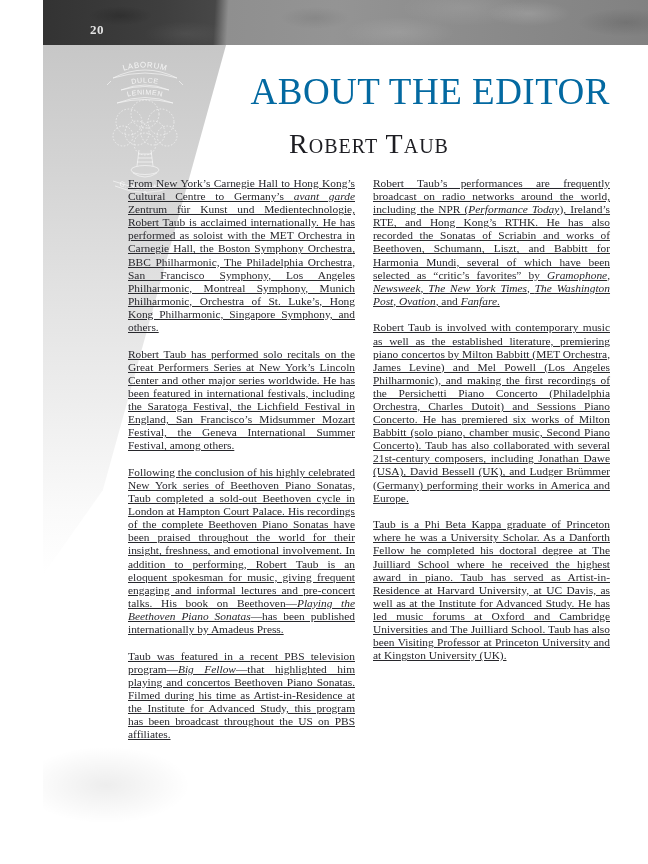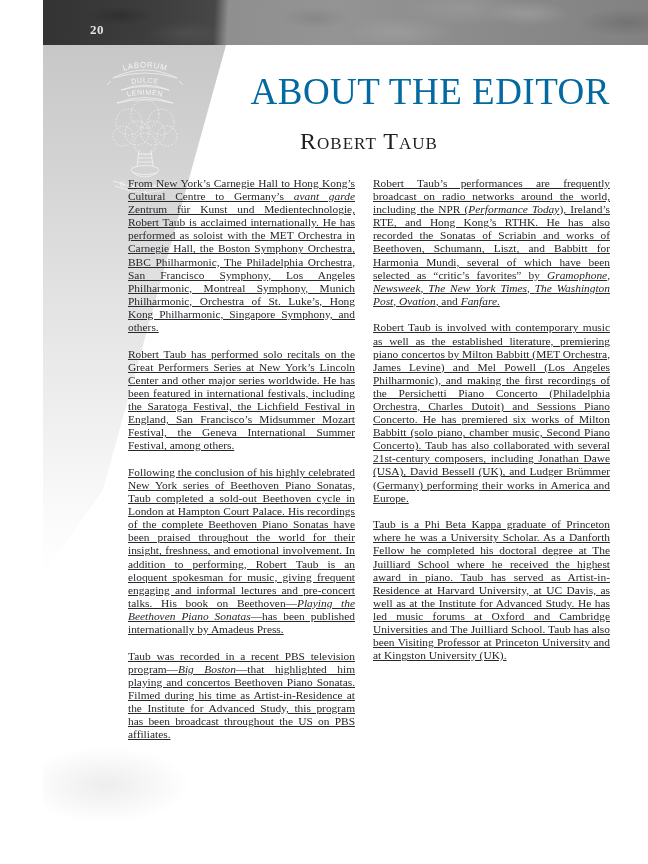--- a/index.html
+++ b/index.html
@@ -73,21 +73,21 @@
     line-height: 40px;
     color: #0369a1;
     letter-spacing: .5px;
     white-space: nowrap;
   }
   .subtitle {
     position: absolute;
     left: 85px; top: 128px;
     width: 482px;
     text-align: center;
-    font-size: 24px;
+    font-size: 28px;
     font-variant: small-caps;
     letter-spacing: 1px;
     color: #1d1d22;
   }
   .columns {
     position: absolute;
     left: 85px; top: 177px;
     width: 482px;
     display: flex;
     gap: 18px;
@@ -158,21 +158,21 @@
 
   <div class="title">ABOUT THE EDITOR</div>
 
   <div class="subtitle">Robert Taub</div>
 
   <div class="columns">
     <div class="col col-left">
         <p><span>From New York’s Carnegie Hall to Hong Kong’s Cultural Centre to Germany’s </span><em>avant garde</em><span> Zentrum für Kunst und Medientechnologie, Robert Taub is acclaimed internationally. He has performed as soloist with the MET Orchestra in Carnegie Hall, the Boston Symphony Orchestra, BBC Philharmonic, The Philadelphia Orchestra, San Francisco Symphony, Los Angeles Philharmonic, Montreal Symphony, Munich Philharmonic, Orchestra of St. Luke’s, Hong Kong Philharmonic, Singapore Symphony, and others.</span></p>
         <p><span>Robert Taub has performed solo recitals on the Great Performers Series at New York’s Lincoln Center and other major series worldwide. He has been featured in international festivals, including the Saratoga Festival, the Lichfield Festival in England, San Francisco’s Midsummer Mozart Festival, the Geneva International Summer Festival, among others.</span></p>
         <p><span>Following the conclusion of his highly celebrated New York series of Beethoven Piano Sonatas, Taub completed a sold-out Beethoven cycle in London at Hampton Court Palace. His recordings of the complete Beethoven Piano Sonatas have been praised throughout the world for their insight, freshness, and emotional involvement. In addition to performing, Robert Taub is an eloquent spokesman for music, giving frequent engaging and informal lectures and pre-concert talks. His book on Beethoven—</span><em>Playing the Beethoven Piano Sonatas</em><span>—has been published internationally by Amadeus Press.</span></p>
-        <p><span>Taub was recorded in a recent PBS television program—</span><em>Big Boston</em><span>—that highlighted him playing and concertos Beethoven Piano Sonatas. Filmed during his time as Artist-in-Residence at the Institute for Advanced Study, this program has been broadcast throughout the US on PBS affiliates.</span></p>
+        <p><span>Taub was featured in a recent PBS television program—</span><em>Big Fellow</em><span>—that highlighted him playing and concertos Beethoven Piano Sonatas. Filmed during his time as Artist-in-Residence at the Institute for Advanced Study, this program has been broadcast throughout the US on PBS affiliates.</span></p>
       </div>
     <div class="col col-right">
         <p><span>Robert Taub’s performances are frequently broadcast on radio networks around the world, including the NPR (</span><em>Performance Today</em><span>), Ireland’s RTE, and Hong Kong’s RTHK. He has also recorded the Sonatas of Scriabin and works of Beethoven, Schumann, Liszt, and Babbitt for Harmonia Mundi, several of which have been selected as “critic’s favorites” by </span><em>Gramophone</em><span>, </span><em>Newsweek</em><span>, </span><em>The New York Times</em><span>, </span><em>The Washington Post</em><span>, </span><em>Ovation</em><span>, and </span><em>Fanfare</em><span>.</span></p>
         <p><span>Robert Taub is involved with contemporary music as well as the established literature, premiering piano concertos by Milton Babbitt (MET Orchestra, James Levine) and Mel Powell (Los Angeles Philharmonic), and making the first recordings of the Persichetti Piano Concerto (Philadelphia Orchestra, Charles Dutoit) and Sessions Piano Concerto. He has premiered six works of Milton Babbitt (solo piano, chamber music, Second Piano Concerto). Taub has also collaborated with several 21st-century composers, including Jonathan Dawe (USA), David Bessell (UK), and Ludger Brümmer (Germany) performing their works in America and Europe.</span></p>
         <p><span>Taub is a Phi Beta Kappa graduate of Princeton where he was a University Scholar. As a Danforth Fellow he completed his doctoral degree at The Juilliard School where he received the highest award in piano. Taub has served as Artist-in-Residence at Harvard University, at UC Davis, as well as at the Institute for Advanced Study. He has led music forums at Oxford and Cambridge Universities and The Juilliard School. Taub has also been Visiting Professor at Princeton University and at Kingston University (UK).</span></p>
       </div>
   </div>
 
 </div>
 

